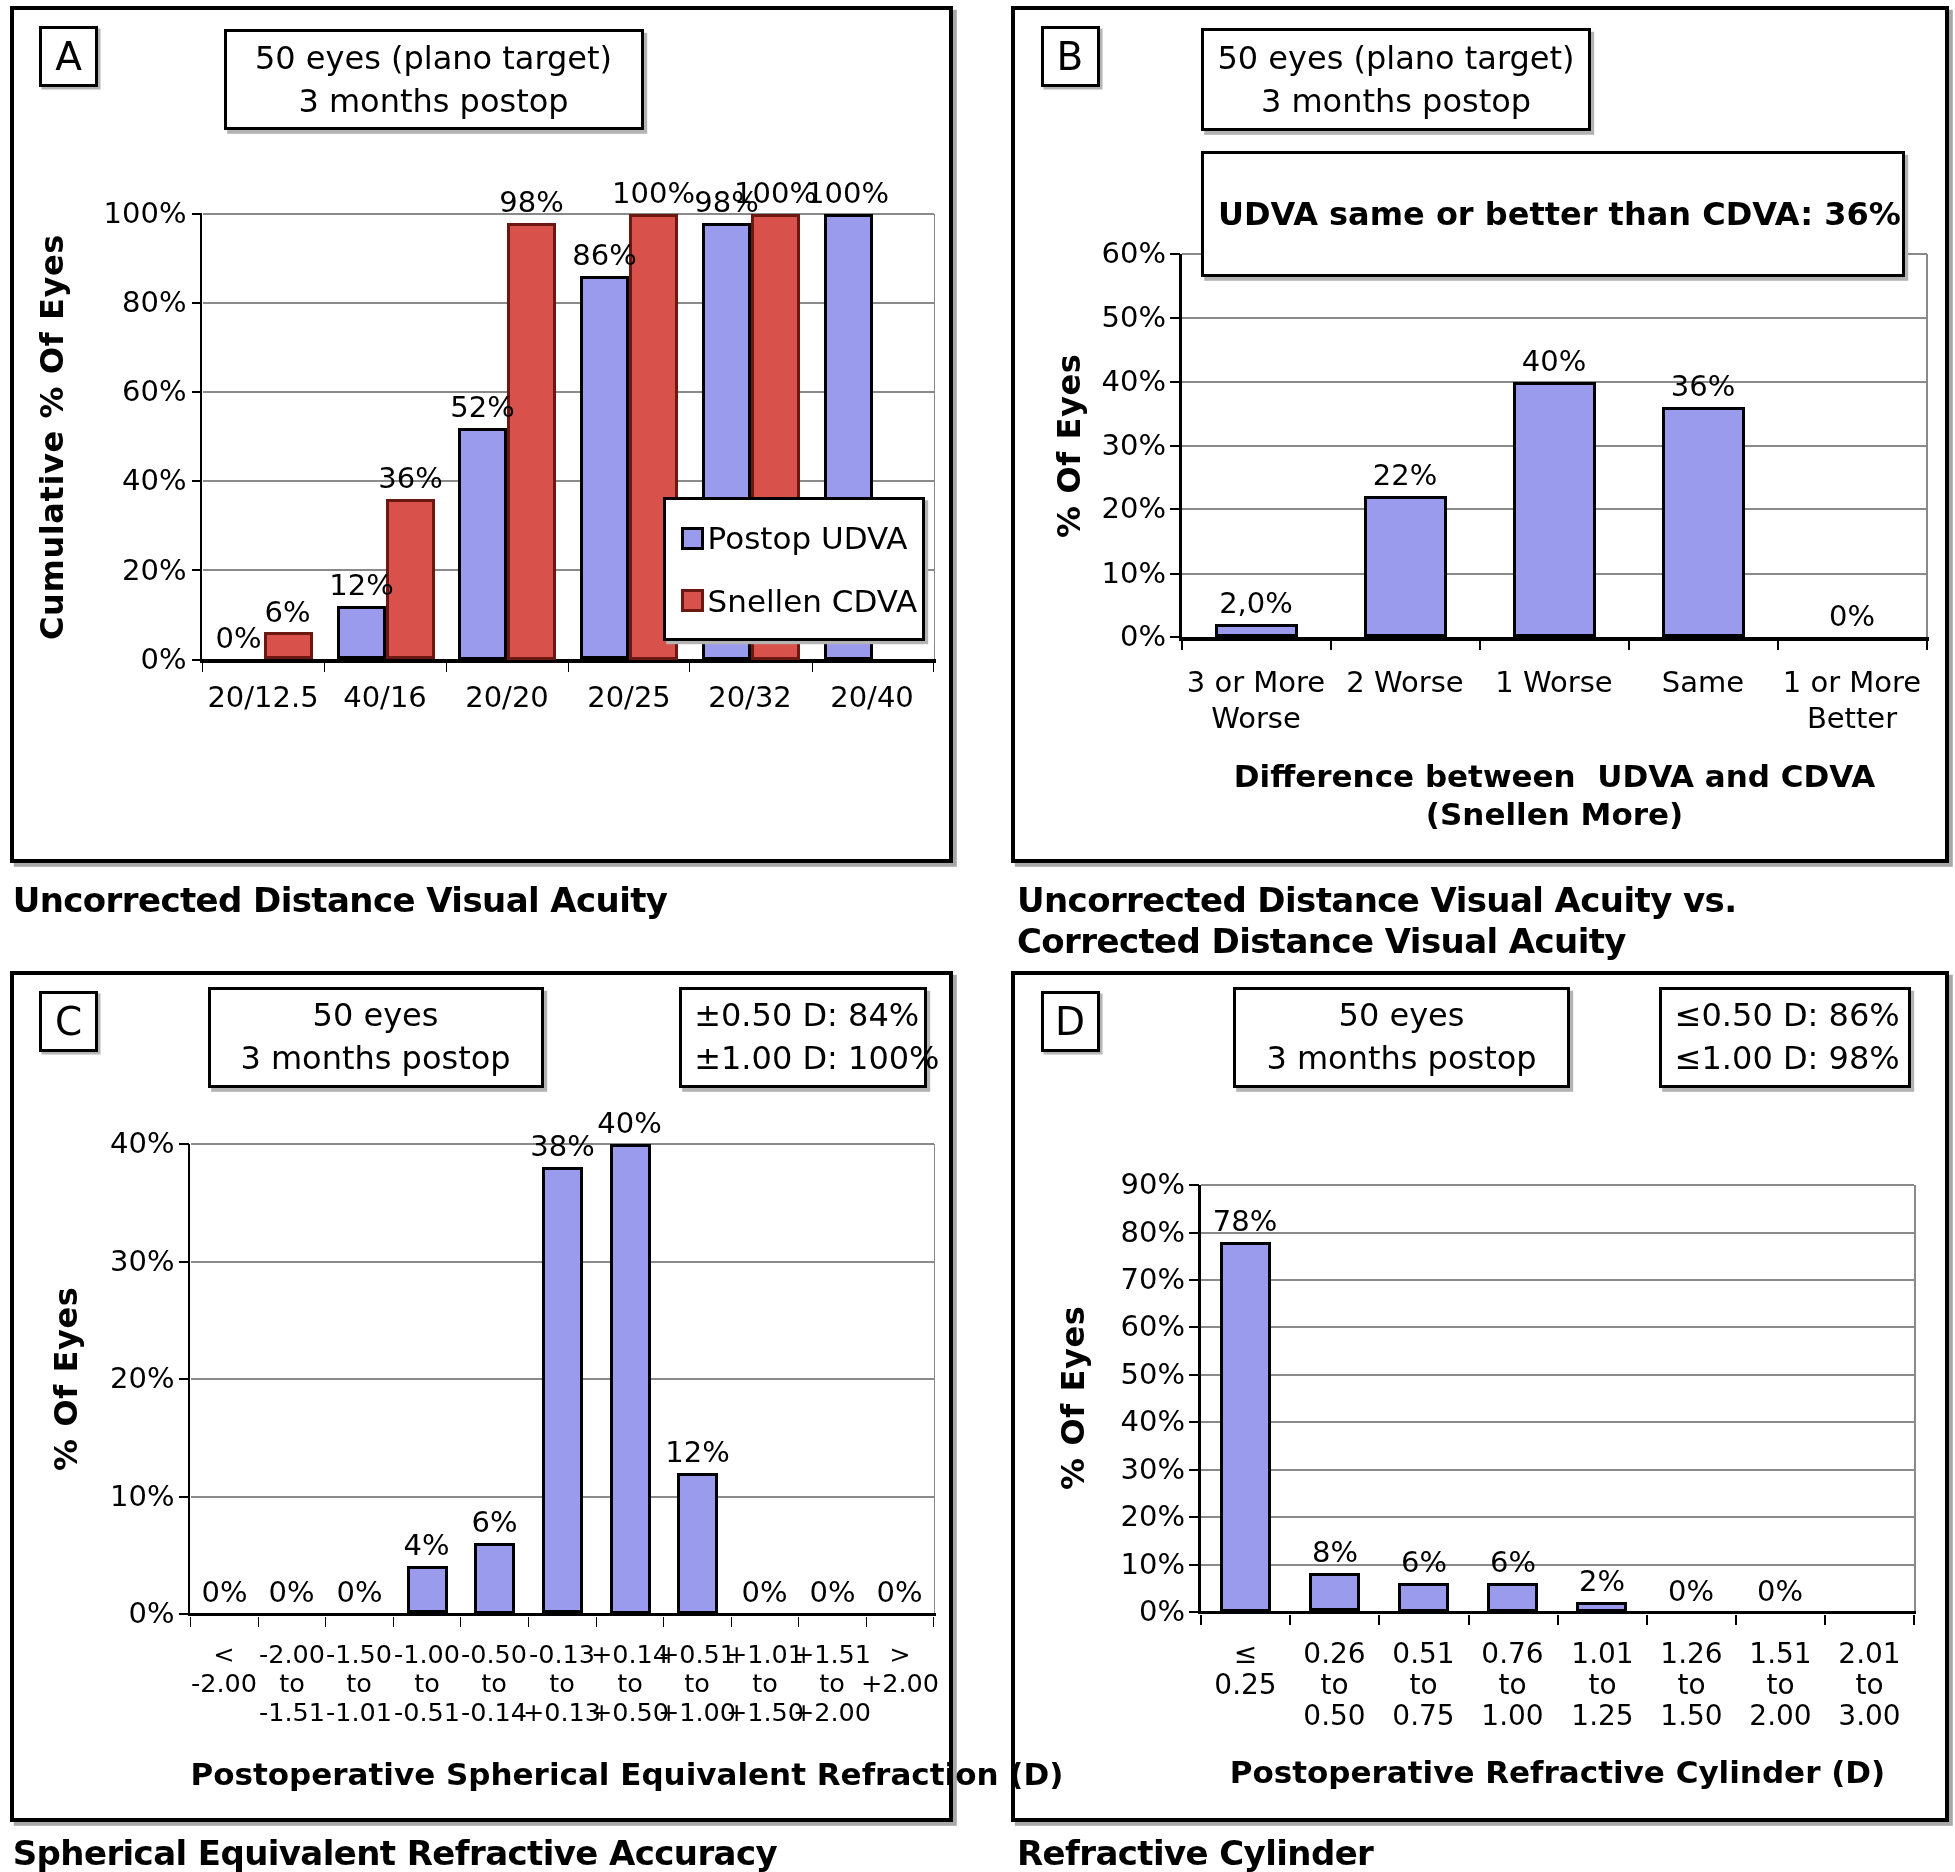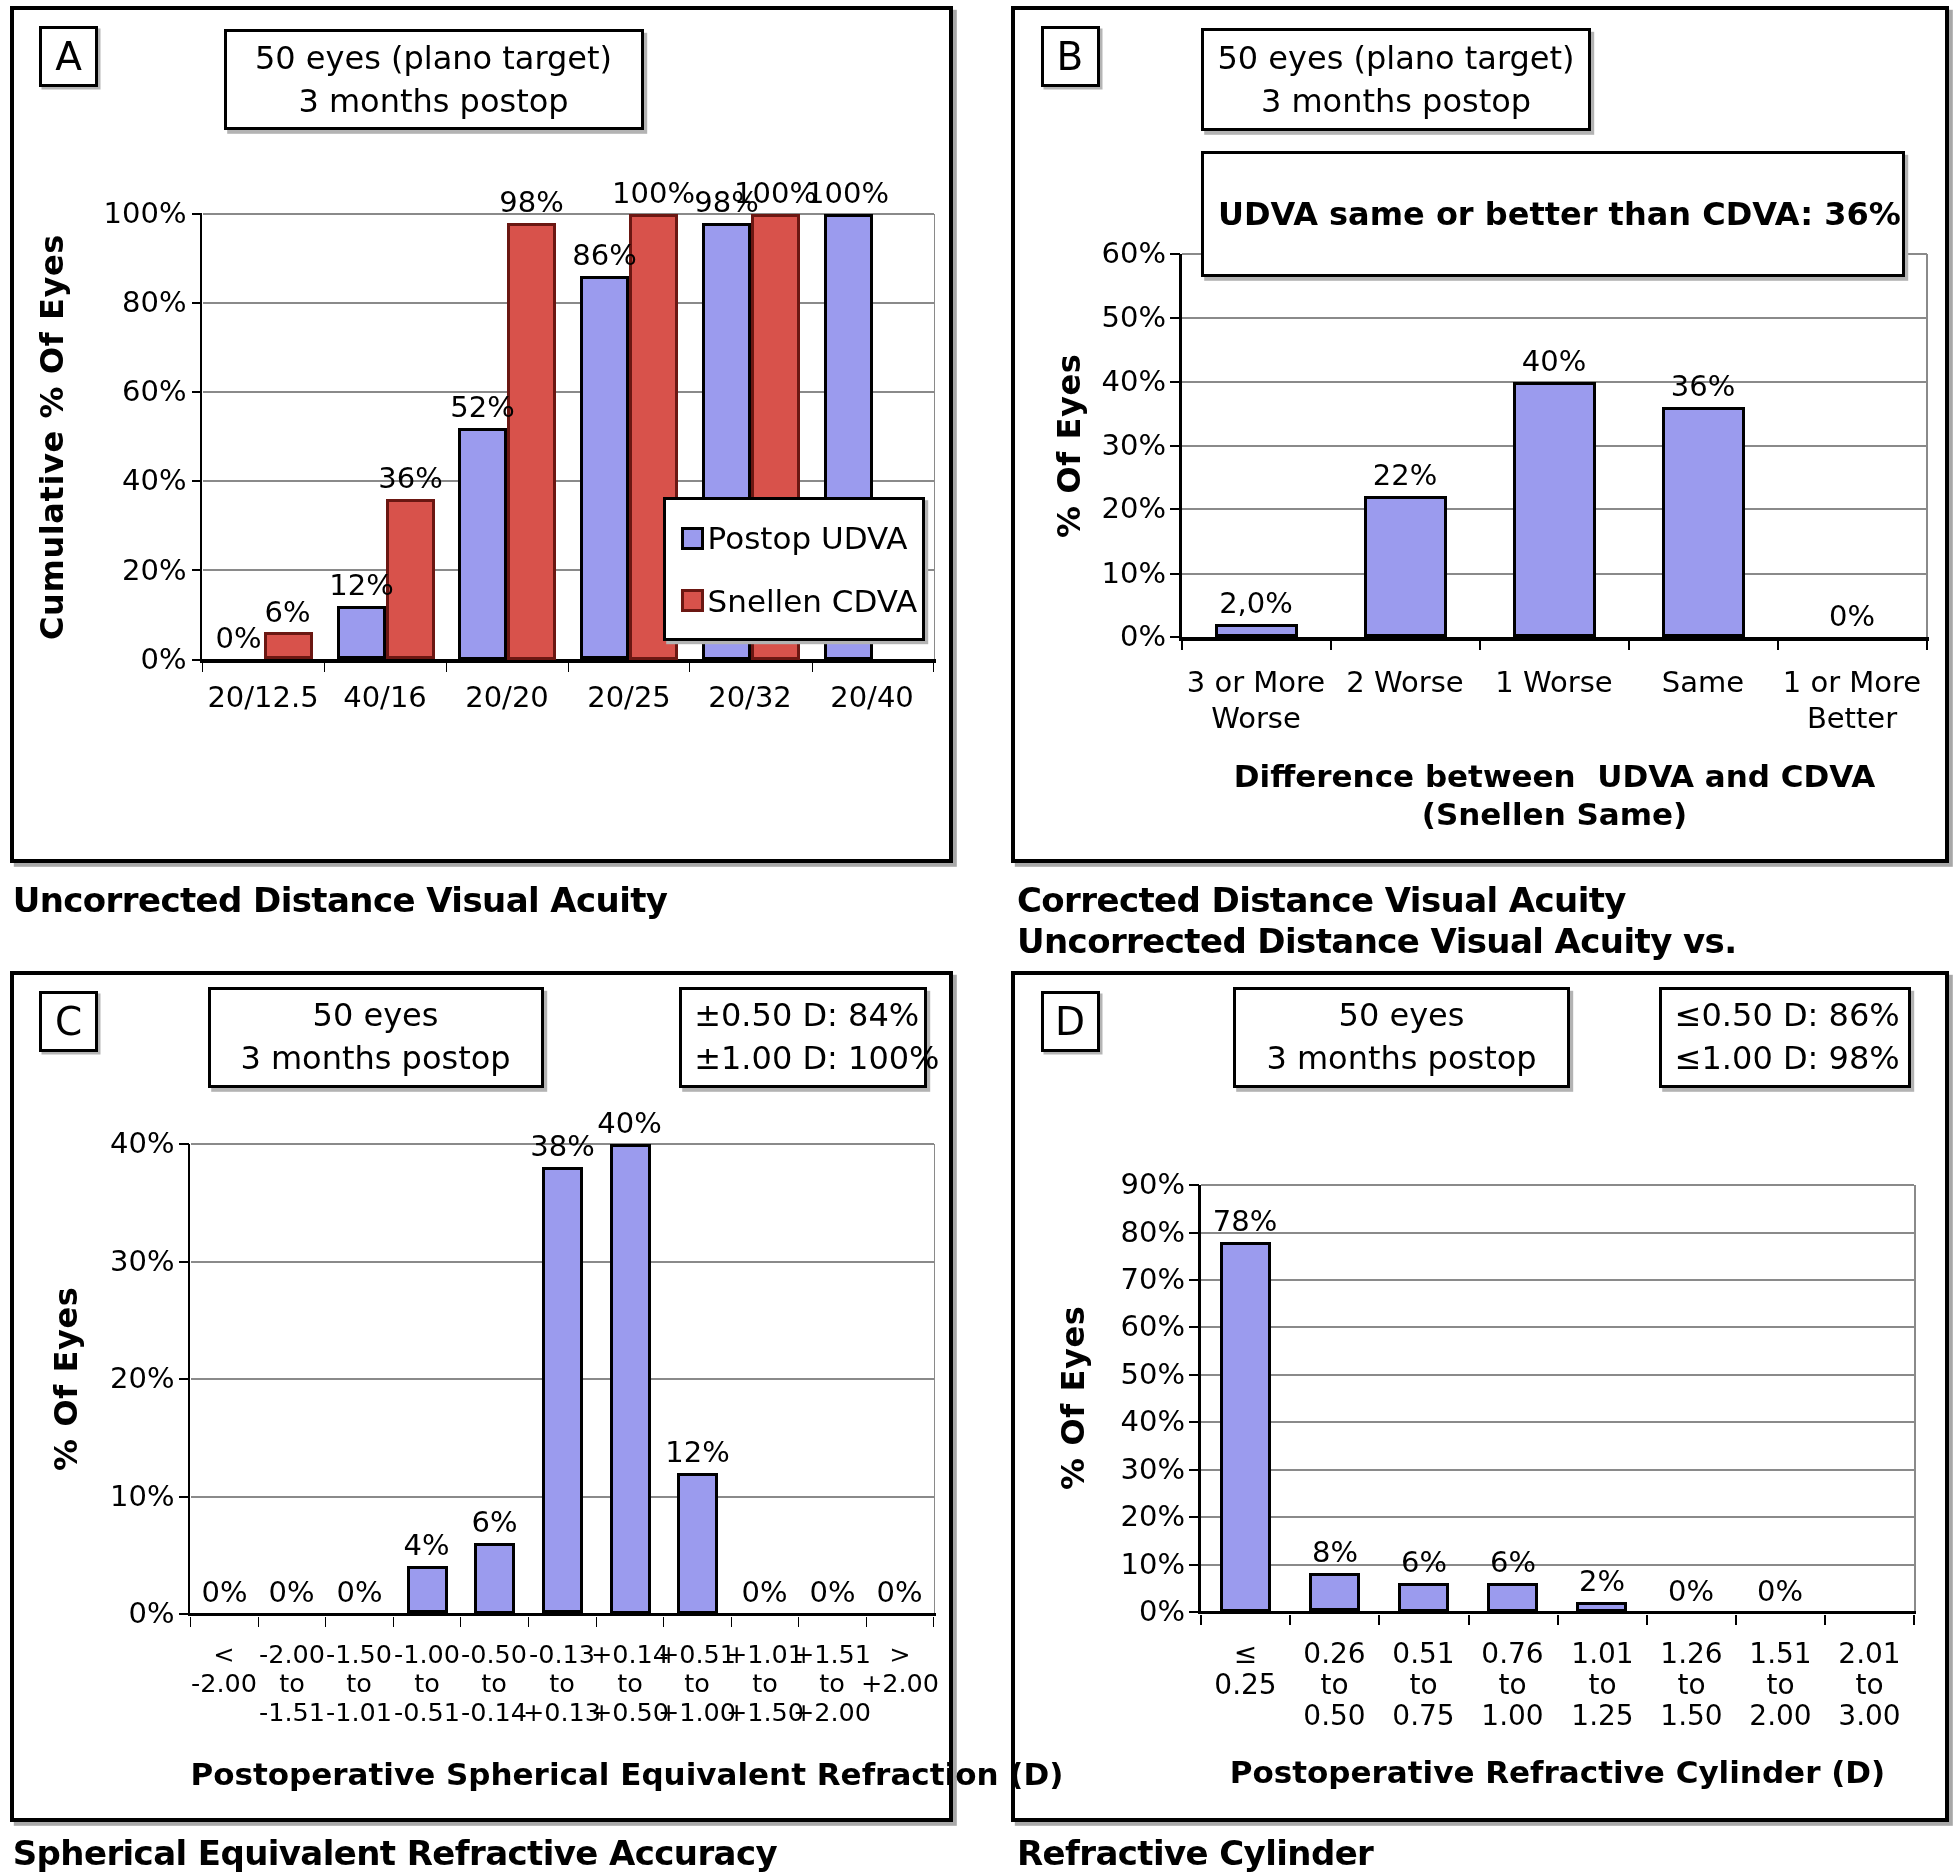--- a/index.html
+++ b/index.html
@@ -193,21 +193,21 @@
     </div>
     <div class="cat" style="left: 601px; top: 654px; width: 174px; font-size: 29px;">
       <div style="line-height: 36px;">Same</div>
     </div>
     <div class="cat" style="left: 750px; top: 654px; width: 174px; font-size: 29px;">
       <div style="line-height: 36px;">1 or More</div>
       <div style="line-height: 36px;">Better</div>
     </div>
     <div class="xtitle" style="left: 167px; top: 747px; width: 745px; font-size: 31px;">
       <div>Difference between  UDVA and CDVA</div>
-      <div>(Snellen Same)</div>
+      <div>(Snellen More)</div>
     </div>
     <div class="ytitle" style="left: 35px; top: 244px; width: 46px; height: 383px;">% Of Eyes</div>
   </div>
 
 <div class="panel" id="panel-C">
   <div class="panel-letter">C</div>
   <div class="box hdr" style="left:194px;top:11.5px;width:336px;height:101px;">
     <div class="line">50 eyes</div>
     <div class="line">3 months postop</div>
   </div>
@@ -424,22 +424,22 @@
     <div class="xtitle" style="left: 186px; top: 778px; width: 713px; font-size: 31px;">
       <div>Postoperative Refractive Cylinder (D)</div>
     </div>
     <div class="ytitle" style="left: 39px; top: 210px; width: 46px; height: 426px;">% Of Eyes</div>
   </div>
 
 <div class="caption" id="caption-A">
   <div>Uncorrected Distance Visual Acuity</div>
 </div>
 <div class="caption" id="caption-B">
+  <div>Uncorrected Distance Visual Acuity vs.</div>
   <div>Corrected Distance Visual Acuity</div>
-  <div>Uncorrected Distance Visual Acuity vs.</div>
 </div>
 <div class="caption" id="caption-C">
   <div>Spherical Equivalent Refractive Accuracy</div>
 </div>
 <div class="caption" id="caption-D">
   <div>Refractive Cylinder</div>
 </div>
 
 
 </body></html>

